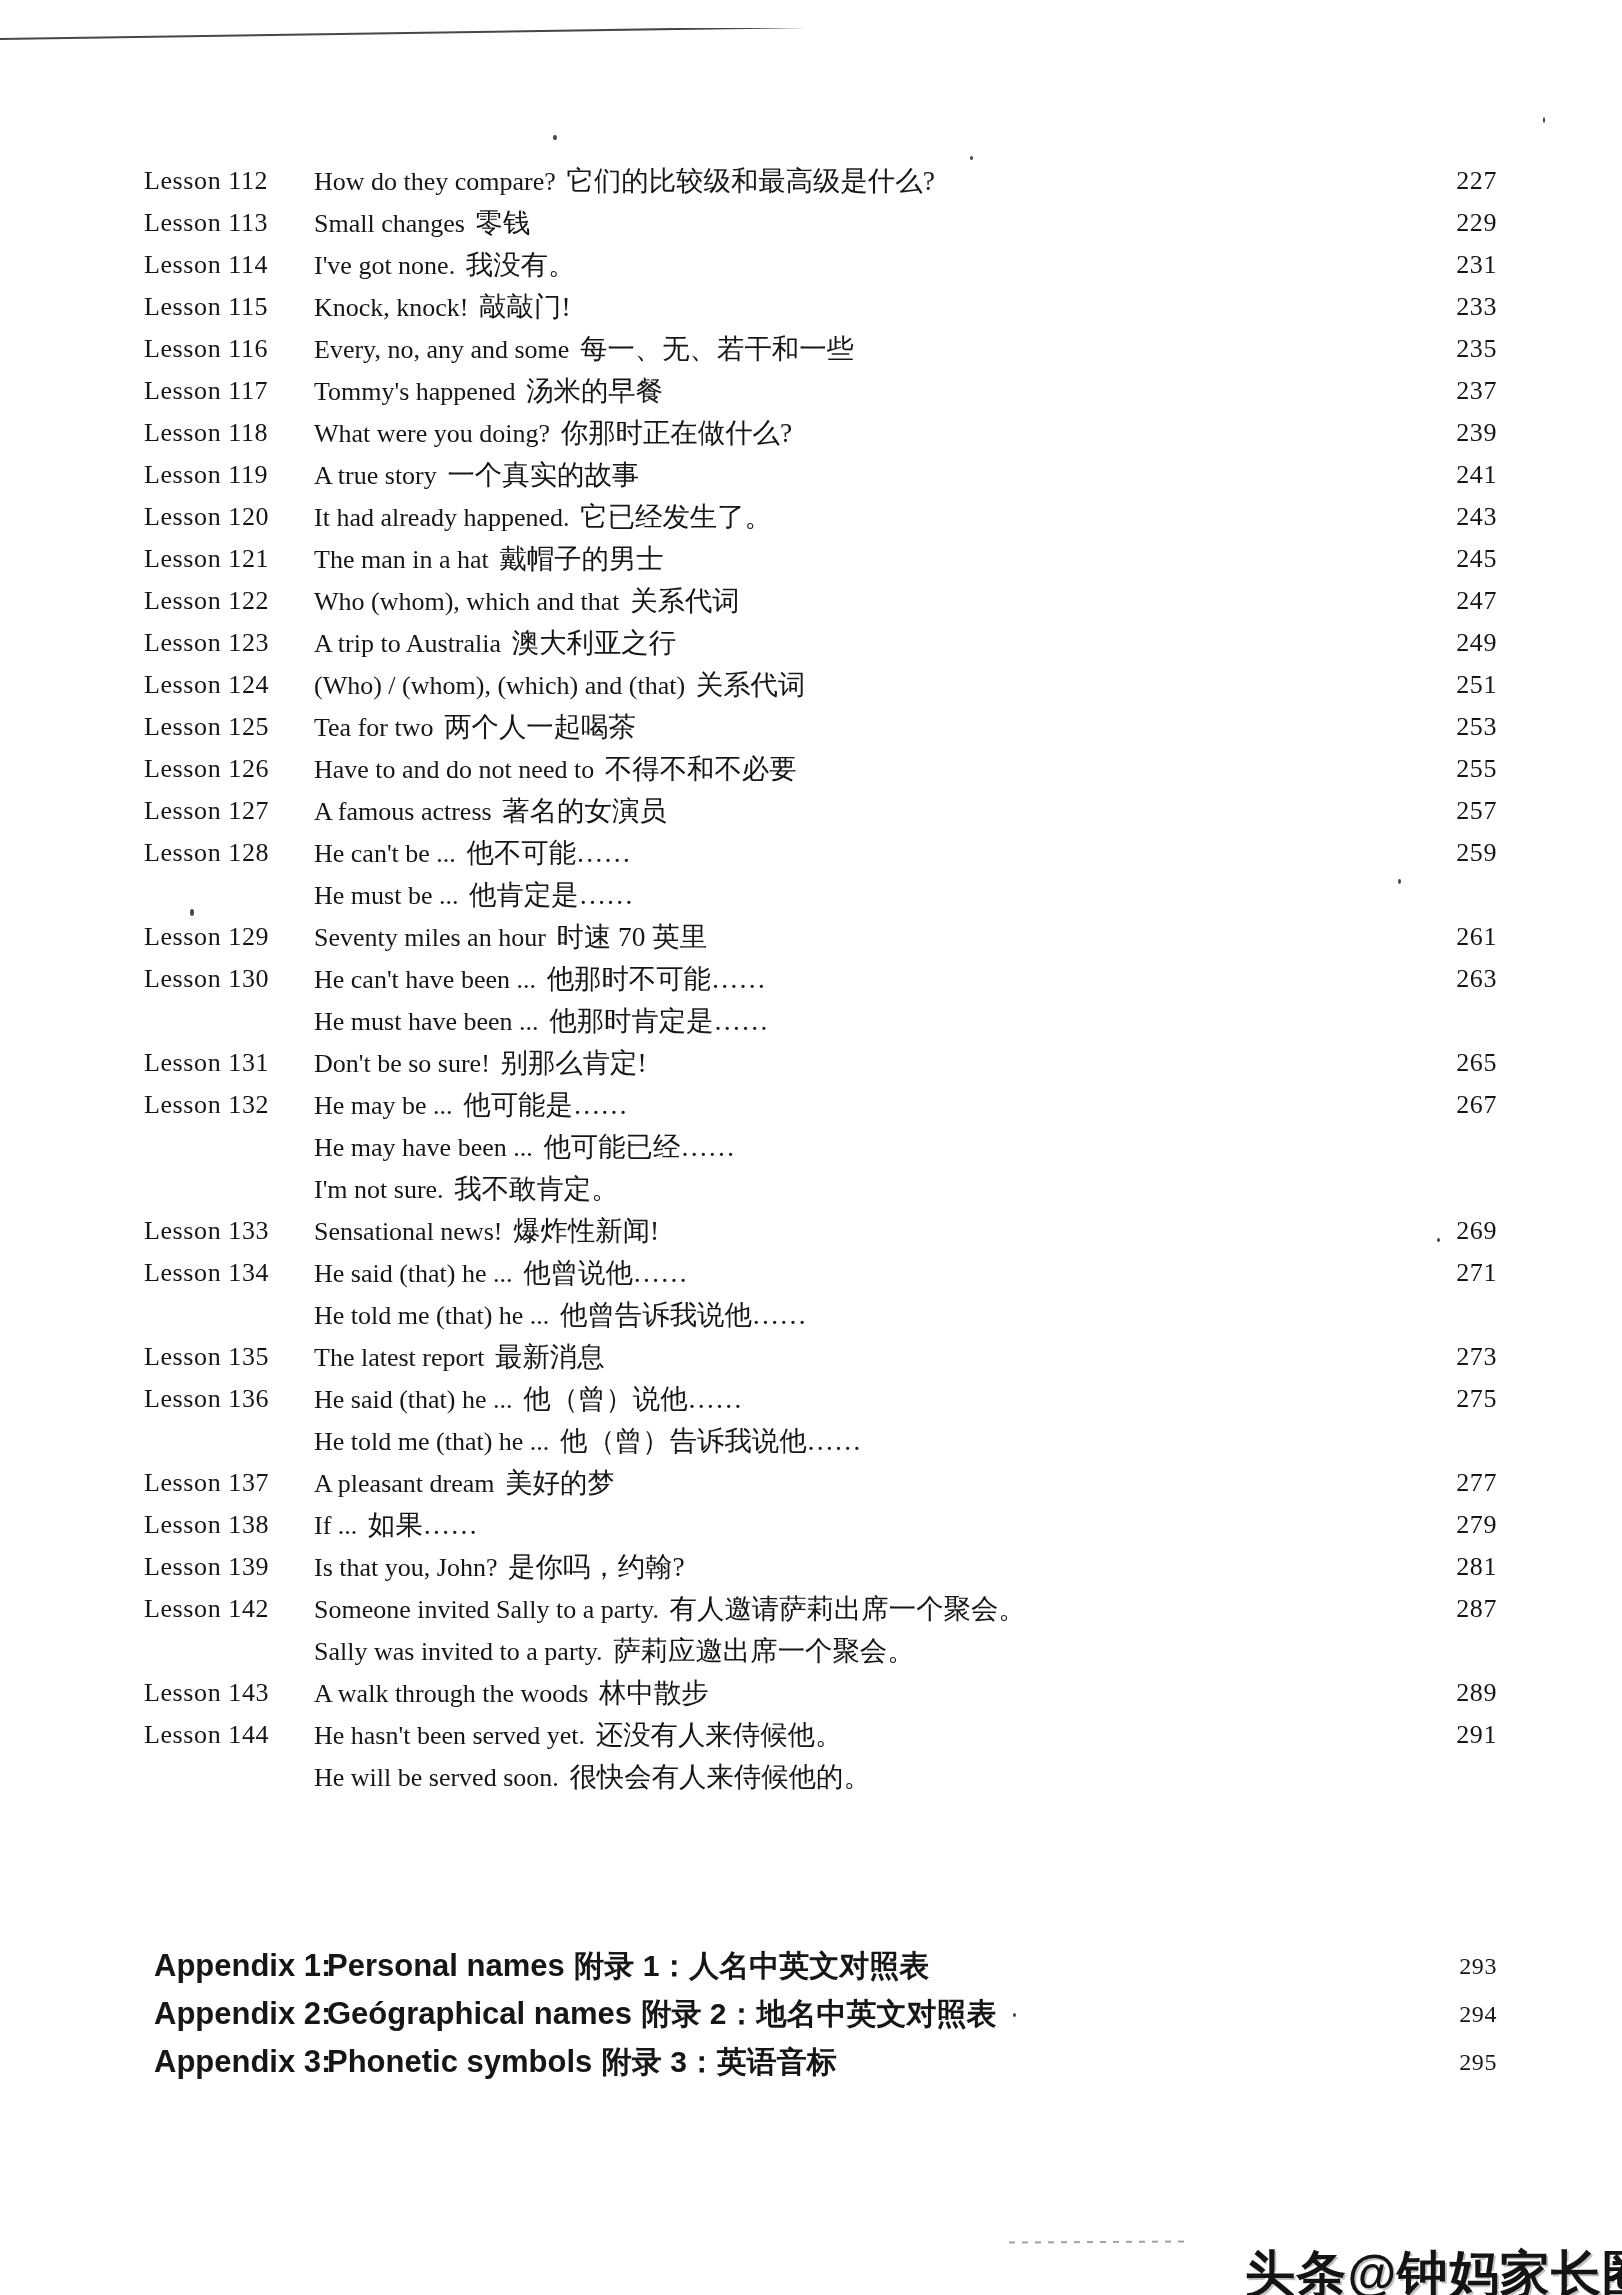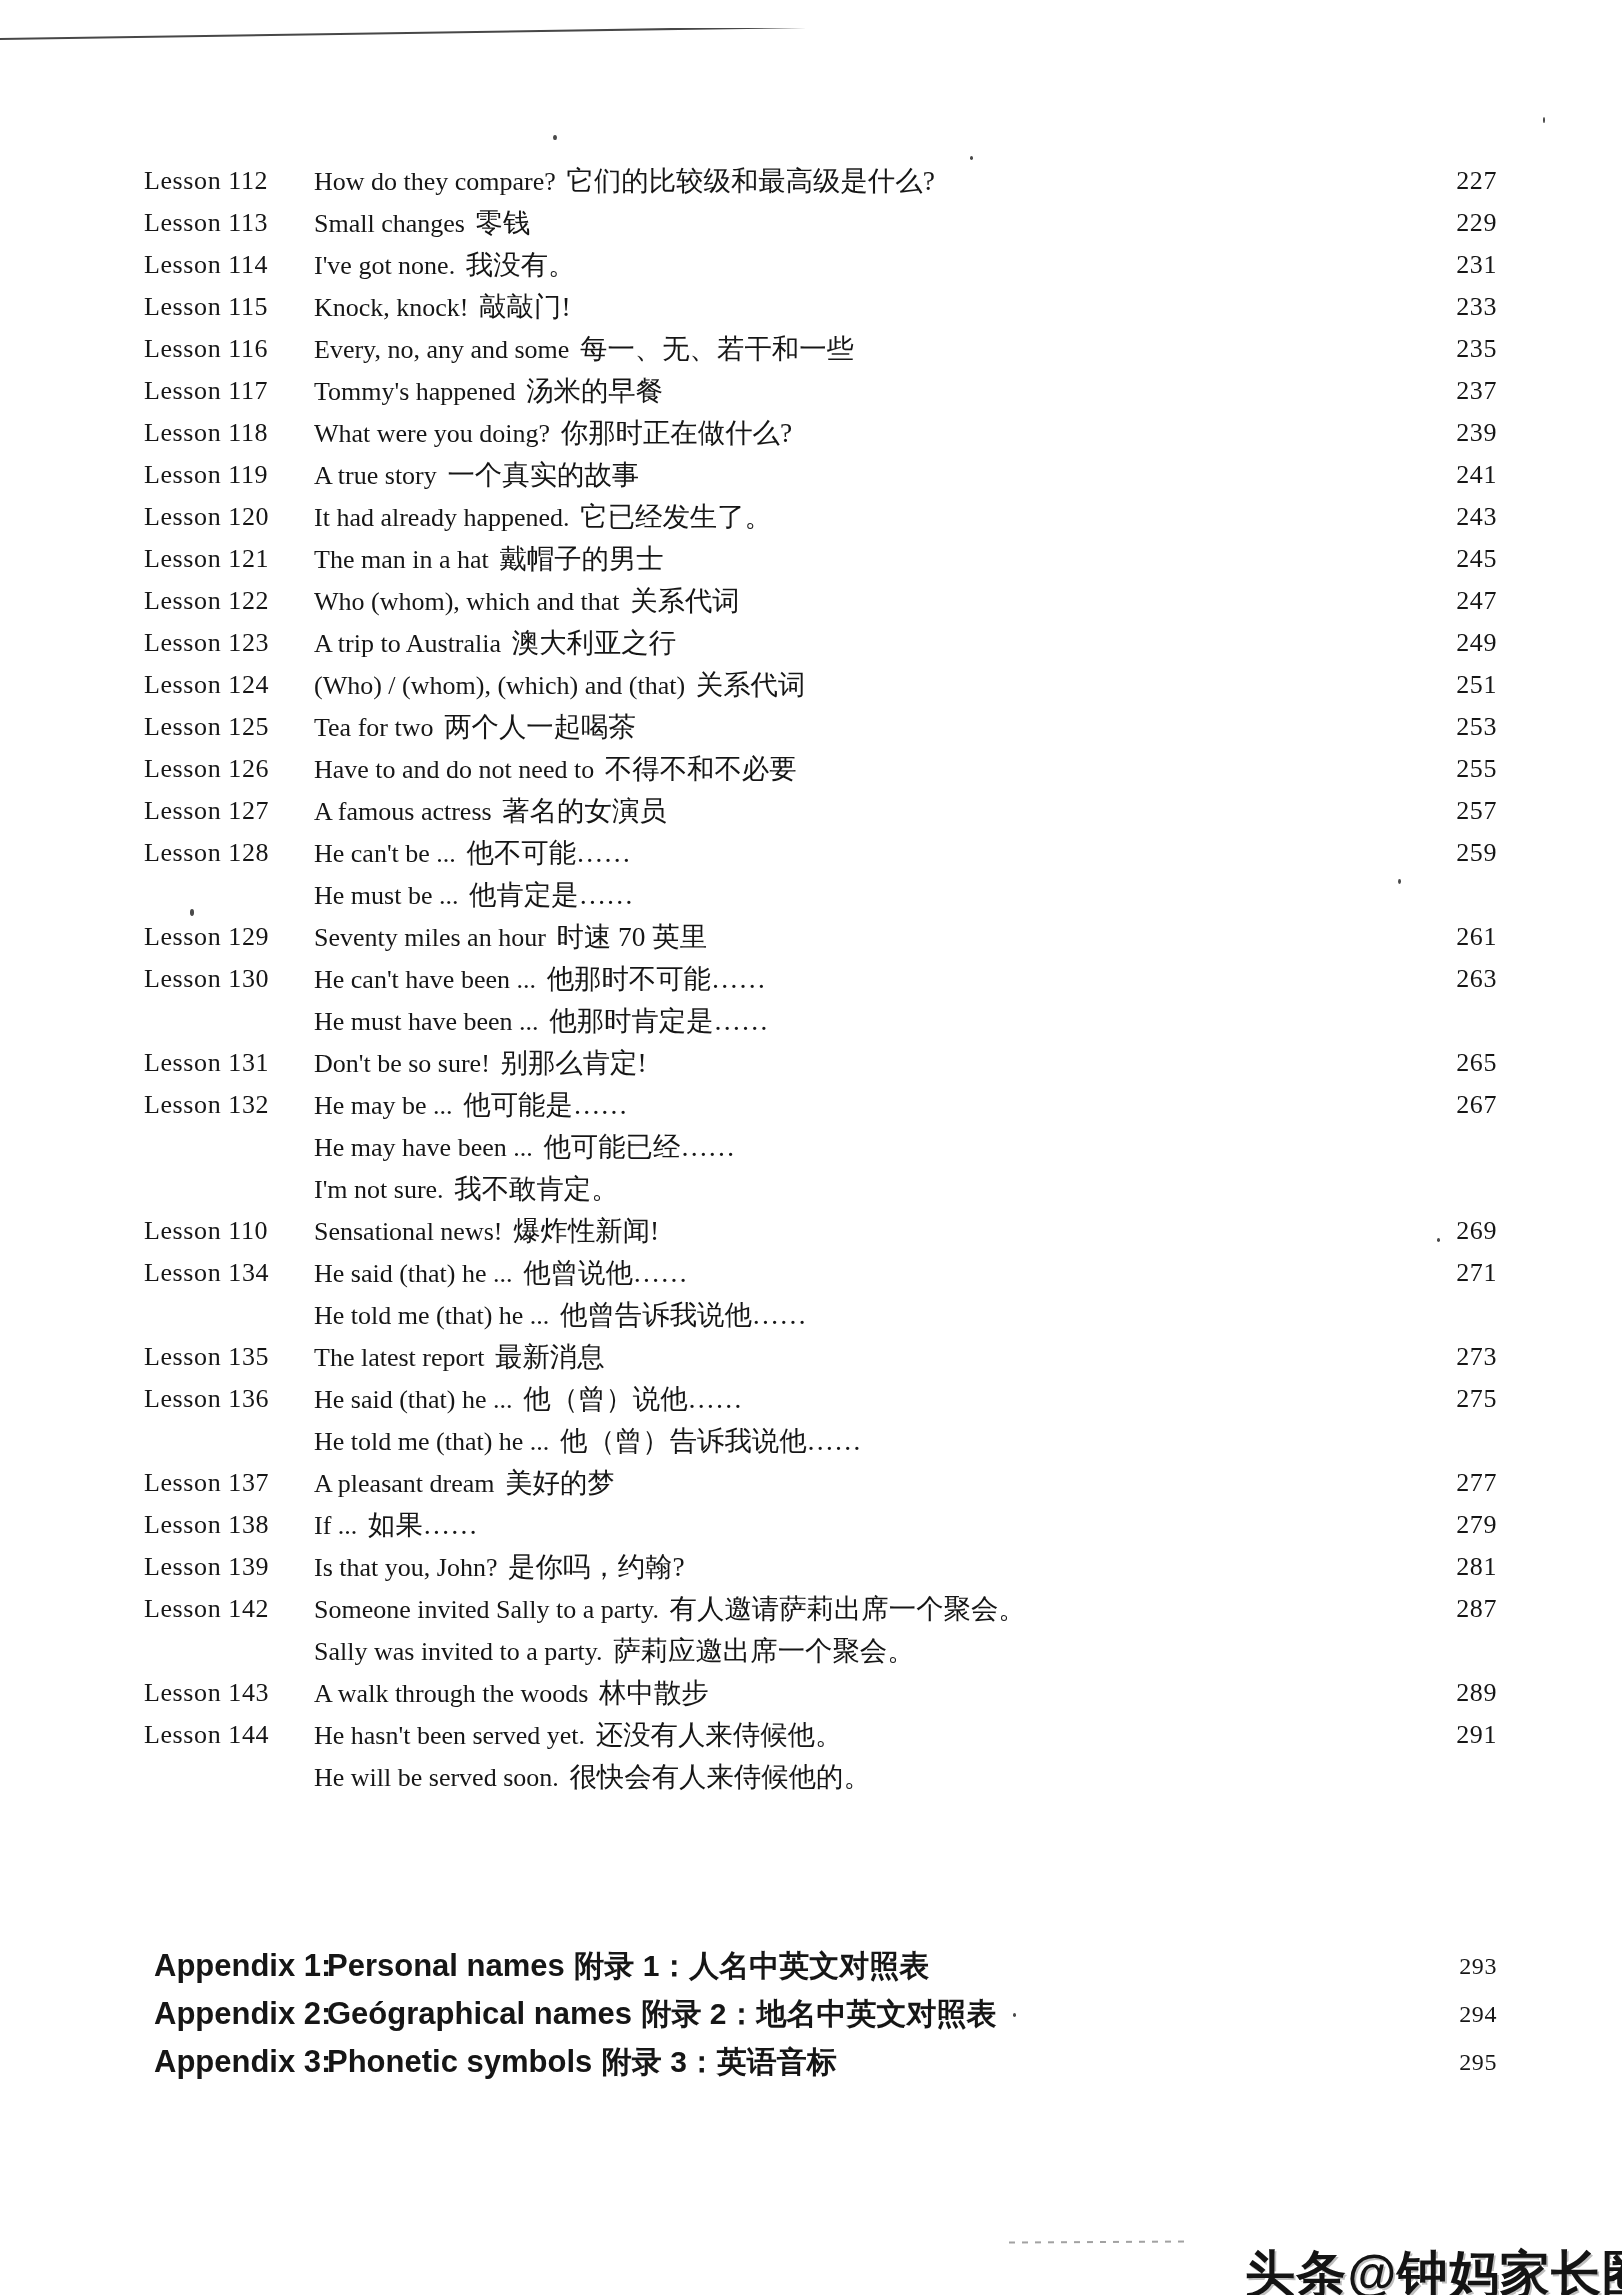--- a/index.html
+++ b/index.html
@@ -190,21 +190,21 @@
         <span class="lesson"></span>
         <span class="title"><span class="en">He may have been ...</span><span class="zh">他可能已经……</span></span>
         <span class="pg"></span>
       </div>
       <div class="row">
         <span class="lesson"></span>
         <span class="title"><span class="en">I'm not sure.</span><span class="zh">我不敢肯定。</span></span>
         <span class="pg"></span>
       </div>
       <div class="row">
-        <span class="lesson">Lesson 110</span>
+        <span class="lesson">Lesson 133</span>
         <span class="title"><span class="en">Sensational news!</span><span class="zh">爆炸性新闻!</span></span>
         <span class="pg">269</span>
       </div>
       <div class="row">
         <span class="lesson">Lesson 134</span>
         <span class="title"><span class="en">He said (that) he ...</span><span class="zh">他曾说他……</span></span>
         <span class="pg">271</span>
       </div>
       <div class="row">
         <span class="lesson"></span>

